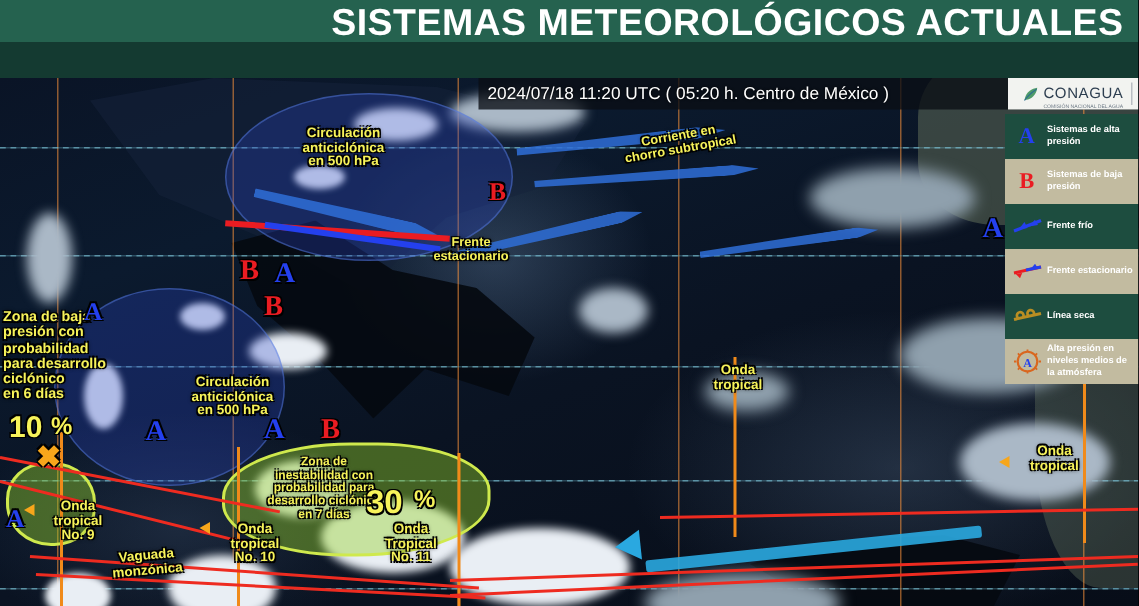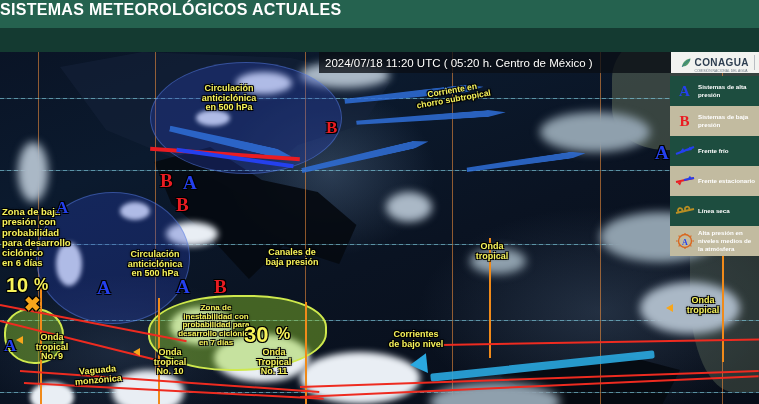--- a/index.html
+++ b/index.html
@@ -2,35 +2,35 @@
 <html><head>
 <meta charset="utf-8">
 <style>
   html,body{margin:0;padding:0;background:#000;}
   body{width:759px;height:404px;overflow:hidden;font-family:"Liberation Sans",sans-serif;}
   #root{position:relative;width:759px;height:404px;overflow:hidden;background:#05070d;}
 
   
   .hdr-band1{position:absolute;left:0;top:0;width:759px;height:28px;background:#25624f;z-index:40;}
   .hdr-band2{position:absolute;left:0;top:28px;width:759px;height:24px;background:#143a31;z-index:40;}
-  .hdr-title{position:absolute;left:0;top:1px;width:749px;text-align:left;padding-right:10px;
-    font-size:16px;font-weight:bold;color:#ffffff;letter-spacing:.3px;z-index:41;
+  .hdr-title{position:absolute;left:0;top:1px;width:749px;text-align:right;padding-right:10px;
+    font-size:25px;font-weight:bold;color:#ffffff;letter-spacing:.3px;z-index:41;
     font-family:"Liberation Sans",sans-serif;}
   .hdr-sub{position:absolute;left:0;top:31px;width:749px;text-align:right;padding-right:10px;
     font-size:13.5px;font-weight:bold;color:#ffffff;z-index:41;}
 
   .hdr-strip{position:absolute;left:319px;top:52px;width:440px;height:21px;
     background:rgba(10,14,20,.78);z-index:41;display:flex;align-items:center;}
   .hdr-utc{font-size:11.5px;color:#ffffff;padding-left:6px;white-space:nowrap;
     text-shadow:0 0 2px #000;}
   .logos{position:absolute;right:0;top:52px;height:21px;display:flex;align-items:center;
     background:#f2f3f0;z-index:42;padding:0 4px;}
   .logo-box{display:flex;align-items:center;gap:3px;padding:0 5px;}
   .logo-sep{width:1px;height:15px;background:#b9bdc2;}
-  .logo-txt{font-size:10px;font-weight:bold;color:#2d3e50;letter-spacing:.4px;}
+  .logo-txt{font-size:10px;font-weight:normal;color:#2d3e50;letter-spacing:.4px;}
   .logo-sub{font-size:3.4px;color:#6d7a86;display:block;line-height:1.1;}
   .leaf-ico{width:12px;height:12px;}
   .smn-ico{width:12px;height:12px;}
 
   
   .map{position:absolute;left:0;top:52px;width:759px;height:352px;overflow:hidden;
     background:
       radial-gradient(ellipse 150px 120px at 330px 120px, rgba(120,150,185,.30), transparent 70%),
       radial-gradient(ellipse 260px 150px at 600px 260px, rgba(95,120,150,.30), transparent 70%),
       radial-gradient(ellipse 200px 110px at 120px 300px, rgba(80,105,140,.26), transparent 70%),
@@ -193,26 +193,26 @@
     <div class="sym a" style="left:4px;top:284px;font-size:17px;">A</div>
 
     <div class="lbl y c" style="left:176px;top:32px;width:106px;font-size:9px;white-space:pre-line;">Circulación
 anticiclónica
 en 500 hPa</div>
 
     <div class="lbl y c" style="left:102px;top:198px;width:106px;font-size:9px;white-space:pre-line;">Circulación
 anticiclónica
 en 500 hPa</div>
 
+    <div class="lbl y c" style="left:272px;top:105px;width:84px;font-size:8.5px;white-space:pre-line;">Frente
+estacionario</div>
 
     <div class="lbl y c" style="left:398px;top:34px;width:110px;font-size:8.5px;white-space:pre-line;transform:rotate(-10deg);">Corriente en
 chorro subtropical</div>
 
-    <div class="lbl y c" style="left:246px;top:196px;width:92px;font-size:9px;white-space:pre-line;">Canales de
-baja presión</div>
 
     <div class="lbl y" style="left:2px;top:155px;width:84px;font-size:9.5px;white-space:pre-line;">Zona de baja
 presión con
 probabilidad
 para desarrollo
 ciclónico
 en 6 días</div>
 
     <div class="lbl y c" style="left:152px;top:252px;width:128px;font-size:8px;white-space:pre-line;">Zona de
 inestabilidad con
@@ -234,22 +234,20 @@
 
     <div class="lbl y c" style="left:464px;top:190px;width:56px;font-size:9px;white-space:pre-line;">Onda
 tropical</div>
 
     <div class="lbl y c" style="left:676px;top:244px;width:54px;font-size:9px;white-space:pre-line;">Onda
 tropical</div>
 
     <div class="lbl y c" style="left:62px;top:314px;width:72px;font-size:9px;white-space:pre-line;transform:rotate(-5deg);">Vaguada
 monzónica</div>
 
-    <div class="lbl y c" style="left:374px;top:278px;width:84px;font-size:9px;white-space:pre-line;">Corrientes
-de bajo nivel</div>
 
     <div class="pct" style="left:6px;top:222px;font-size:20px;">10</div>
     <div class="pct" style="left:34px;top:224px;font-size:16px;">%</div>
     <div class="xmark" style="left:24px;top:240px;font-size:20px;">✖</div>
 
     <div class="pct" style="left:244px;top:270px;font-size:22px;">30</div>
     <div class="pct" style="left:276px;top:273px;font-size:16px;">%</div>
 
     <div style="position:absolute;left:16px;top:284px;width:0;height:0;z-index:24;
                 border-top:4px solid transparent;border-bottom:4px solid transparent;

